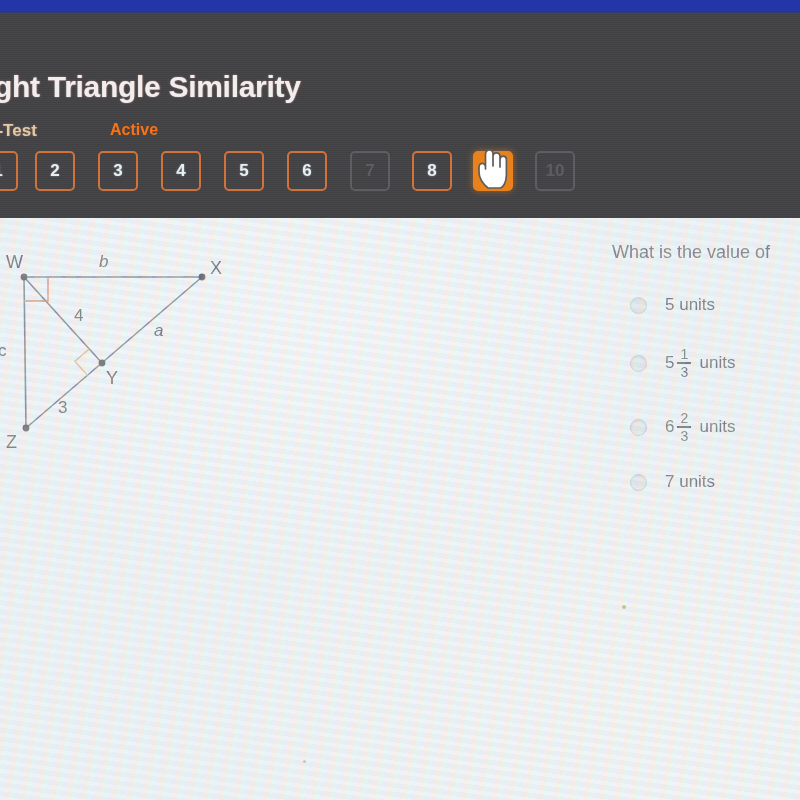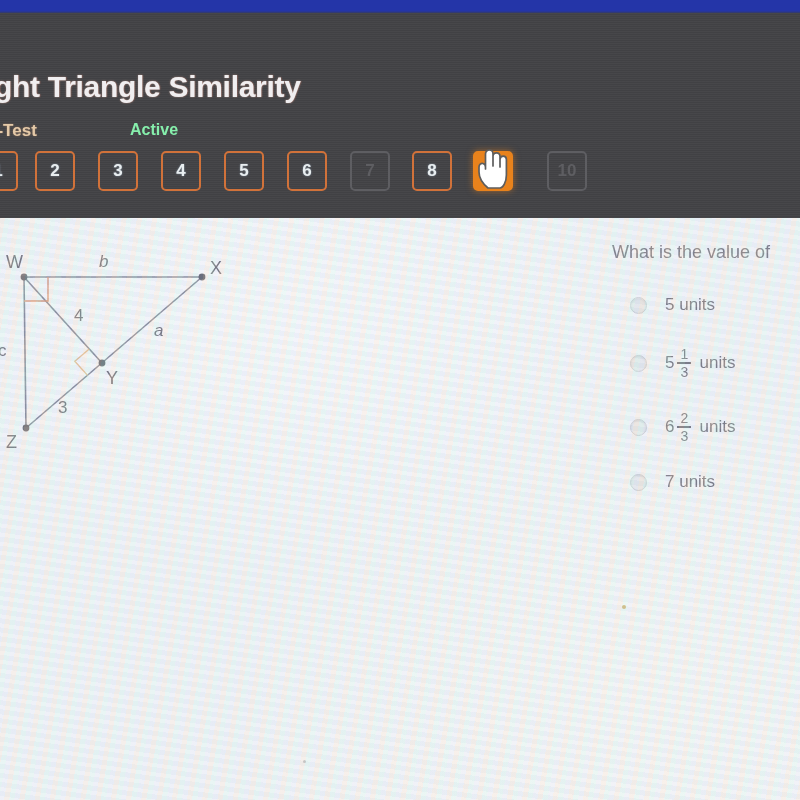--- a/index.html
+++ b/index.html
@@ -72,23 +72,22 @@
     font-weight: bold;
     color: #e4c9a8;
     white-space: nowrap;
     text-shadow: 0 0 2px rgba(255,180,120,0.4);
   }
   .subrow .active {
     position: absolute;
     left: 110px; top: 0;
     font-size: 16px;
     font-weight: bold;
-    color: #86efac;
-    white-space: nowrap;
-    margin-left: 20px;
+    color: #f97316;
+    white-space: nowrap;
   }
 
   
   .qnav {
     position: absolute;
     left: 0; top: 138px;
     width: 800px; height: 46px;
   }
   .qbtn {
     position: absolute;
@@ -268,21 +267,21 @@
         </div>
         <div class="qbtn disabled" style="left: 350px;">
           <span>7</span>
         </div>
         <div class="qbtn" style="left: 412px;">
           <span>8</span>
         </div>
         <div class="qbtn current" style="left: 473px;">
           <span></span>
         </div>
-        <div class="qbtn disabled" style="left: 547px;">
+        <div class="qbtn disabled" style="left: 535px;">
           <span>10</span>
         </div>
       </div>
   </div>
 
   <div class="cursor-hand">
     <svg width="38" height="44" viewBox="0 0 38 44">
       <path d="M14 41 C8 36 5 30 5 25 L5 20 C5 17.5 7 16 9 16.5 C10.6 17 11.5 18.4 11.5 20 L11.5 22
                L11.5 7 C11.5 4.6 13.3 3 15.3 3 C17.3 3 19 4.6 19 7 L19 19
                L19 9.5 C19 7.3 20.6 5.8 22.5 5.8 C24.4 5.8 26 7.3 26 9.5 L26 20

